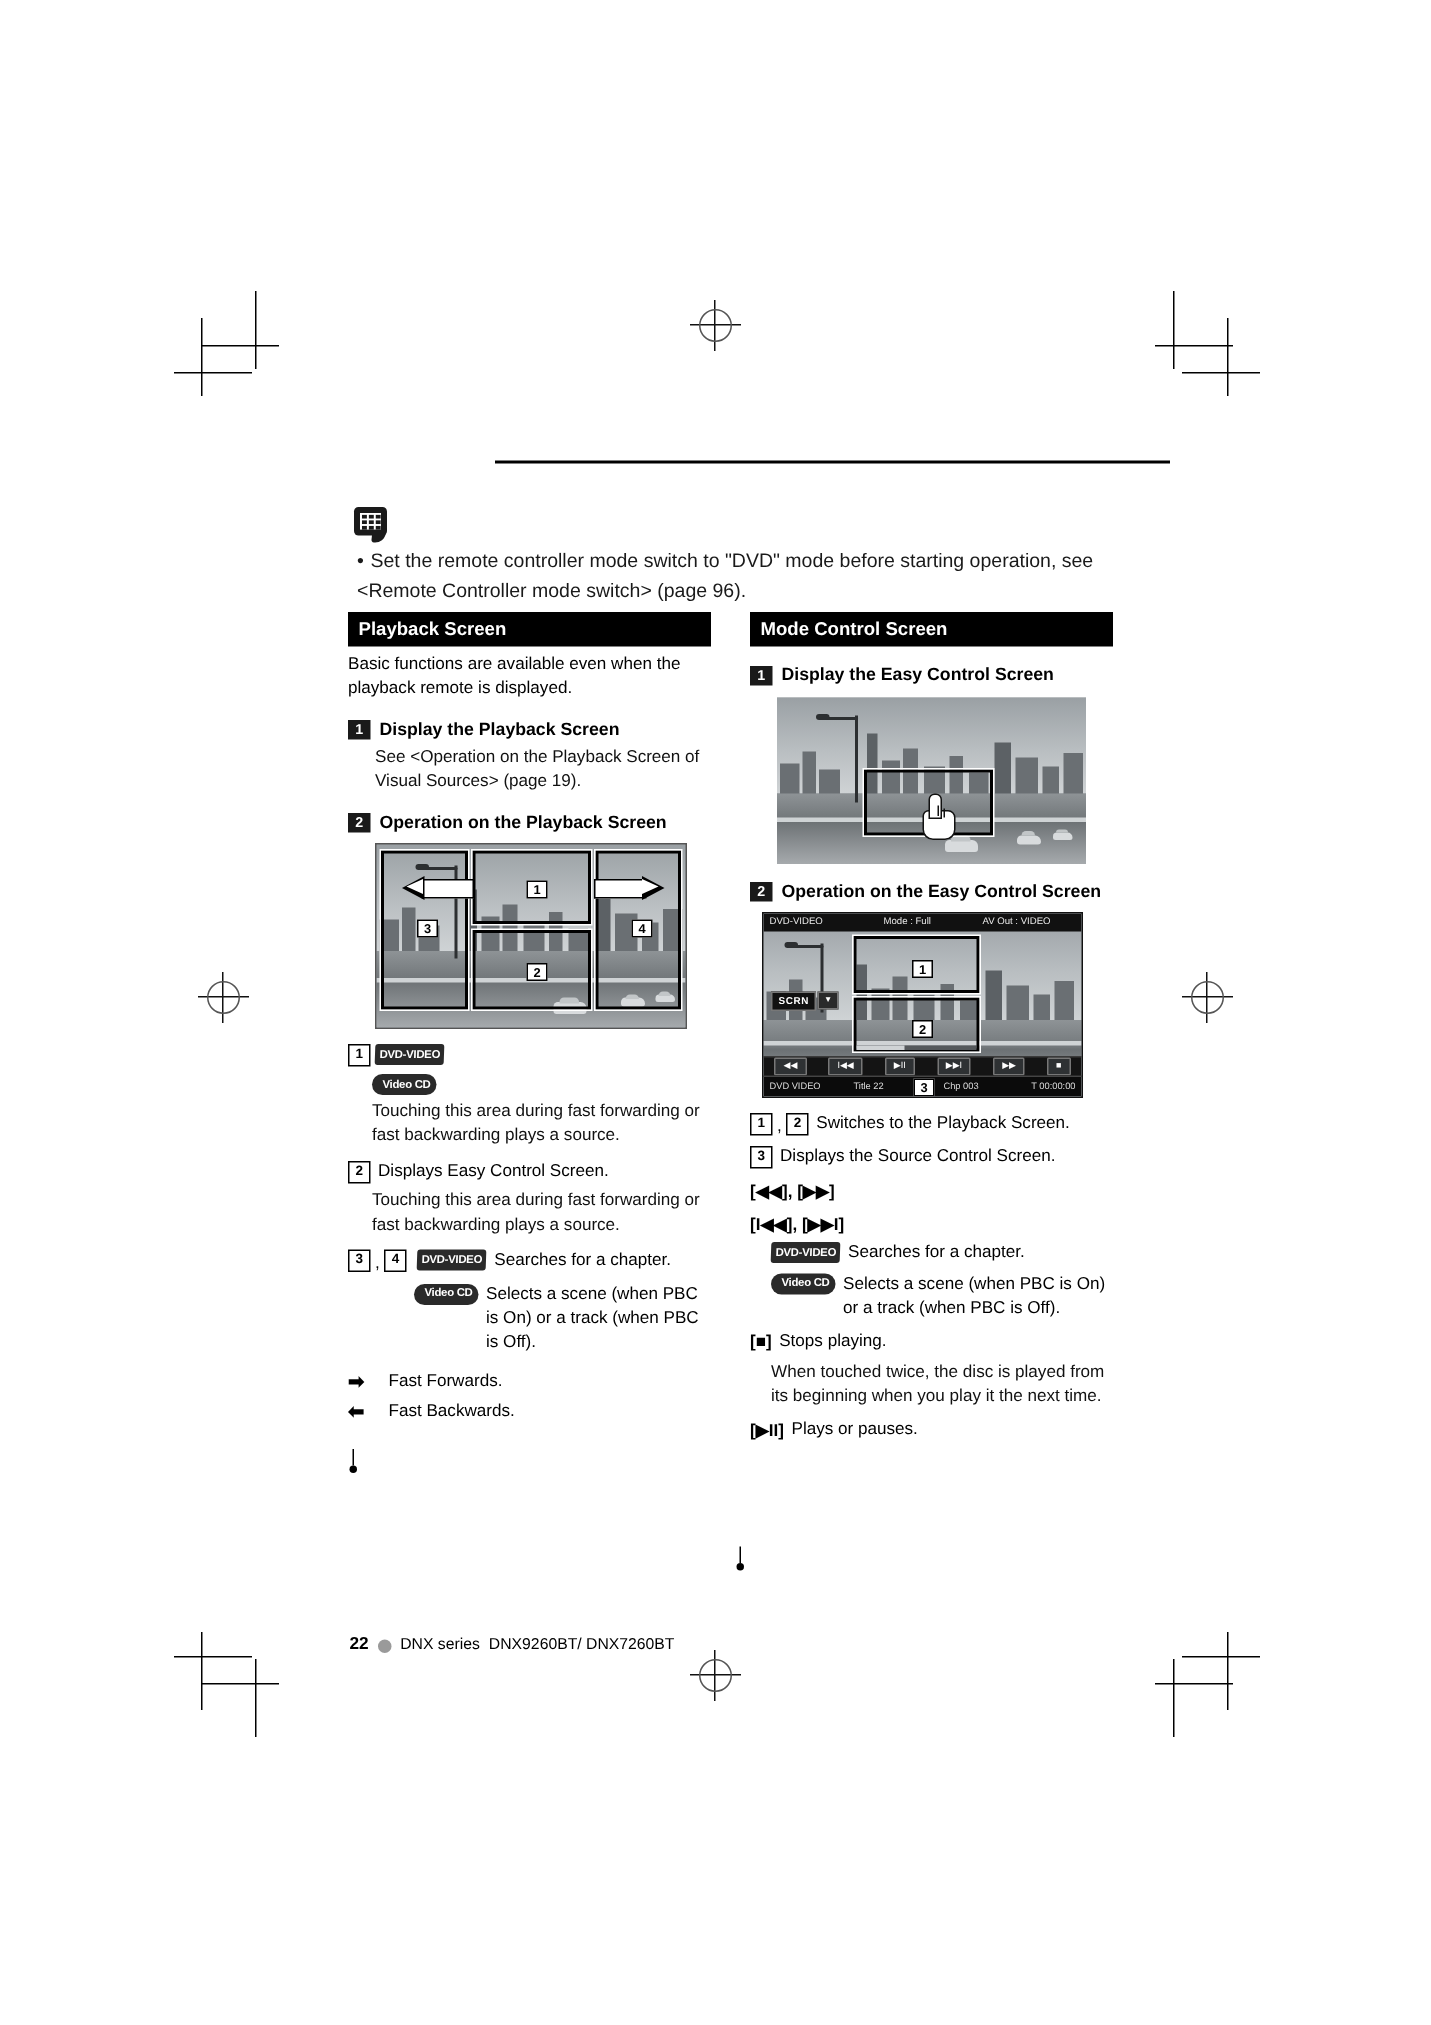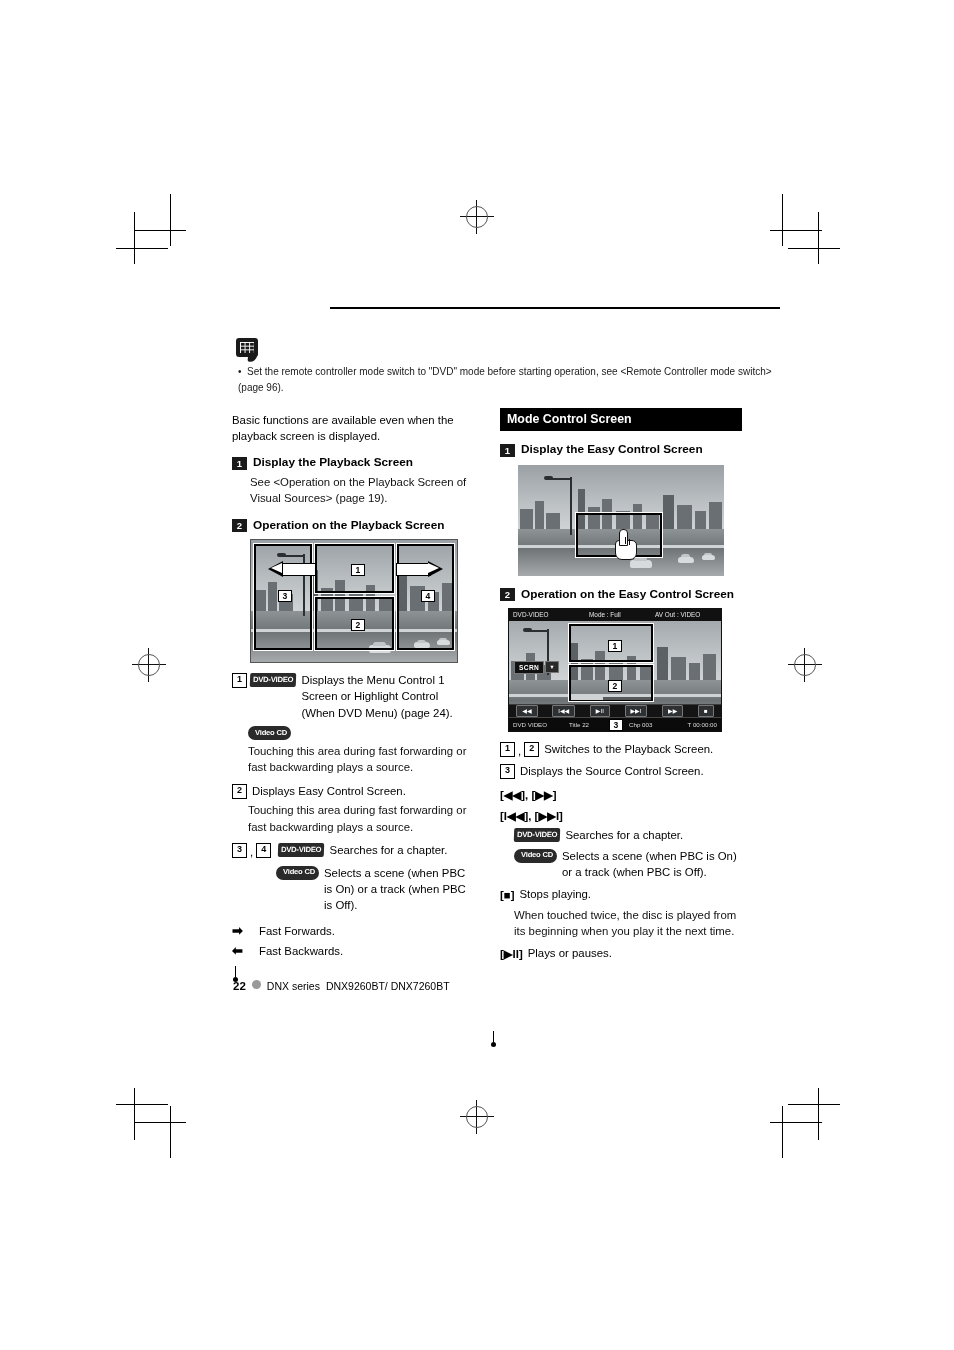--- a/index.html
+++ b/index.html
@@ -32,21 +32,21 @@
   
   .note-icon{position:absolute;left:236px;top:338px;width:26px;height:26px;}
   .note-icon .bub{position:absolute;left:0;top:0;width:22px;height:19px;
                   background:#1a1a1a;border-radius:3px;}
   .note-icon .tail{position:absolute;left:12px;top:14px;width:9px;height:10px;
                    background:#1a1a1a;border-radius:0 0 8px 2px;transform:rotate(6deg);}
   .note-icon .grid{position:absolute;left:4px;top:4px;width:14px;height:11px;
                    background:
                      linear-gradient(to right,#fff 1px,transparent 1px) 0 0/4.6px 100%,
                      linear-gradient(to bottom,#fff 1px,transparent 1px) 0 0/100% 3.7px;}
-  .note-text{position:absolute;left:238px;top:364px;width:545px;font-size:10px;
+  .note-text{position:absolute;left:238px;top:364px;width:545px;font-size:13px;
              line-height:1.55;color:#1a1a1a;}
   .note-text .b{display:inline-block;width:9px;}
 
   
   .cols{position:absolute;left:232px;top:408px;width:550px;}
   .col{position:absolute;top:0;width:242px;}
   .col-left{left:0;}
   .col-right{left:268px;}
 
   .sec-head{background:#000;color:#fff;font-size:12.4px;font-weight:bold;
@@ -135,21 +135,21 @@
   .disc-vcd{background:#2a2a2a;font-size:7.6px;letter-spacing:-0.2px;
             padding:1.5px 4px 1.5px 7px;border-radius:8px;}
 
   
   .key{font-weight:bold;font-size:11.4px;white-space:nowrap;}
 
   .arrow-bullet{display:inline-block;font-size:13px;line-height:1;font-weight:bold;
                 width:16px;}
 
   
-  .footer{position:absolute;left:233px;top:980px;display:flex;align-items:flex-start;
+  .footer{position:absolute;left:233px;top:1090px;display:flex;align-items:flex-end;
           gap:6px;font-size:10.5px;}
   .footer .pg{font-weight:bold;font-size:11.5px;}
   .footer .dot{width:9px;height:9px;border-radius:50%;background:#9a9a9a;display:inline-block;}
 </style>
 </head>
 <body>
 
 <div class="page">
 
   <div class="cropmark" style="left:170px;top:194px;width:1px;height:52px;"></div>
@@ -207,21 +207,22 @@
       <div class="tail"></div>
       <div class="grid"></div>
   </div>
   <div class="note-text">
     <span class="b">•</span><span>Set the remote controller mode switch to "DVD" mode before starting operation, see &lt;Remote Controller mode switch&gt; (page 96).</span>
   </div>
 
   <div class="cols">
 
     <div class="col col-left">
-      <div class="sec-intro">Basic functions are available even when the playback screen is displayed.</div>
+      <div class="sec-head">Playback Screen</div>
+      <div class="sec-intro">Basic functions are available even when the playback remote is displayed.</div>
 
       <div class="step">
         <span class="badge">1</span>
         <span class="step-title">Display the Playback Screen</span>
       </div>
       <div class="step-body">See &lt;Operation on the Playback Screen of Visual Sources&gt; (page 19).</div>
 
       <div class="step">
         <span class="badge">2</span>
         <span class="step-title">Operation on the Playback Screen</span>
@@ -288,21 +289,20 @@
                       border-left:11px solid #fff;"></div>
         </div>
       </div>
 
       <div class="dl">
         <div class="dl-row">
           <span class="dl-key">
             <span class="badge-o">1</span>
             <span class="disc disc-dvd">DVD-VIDEO</span>
           </span>
-          <span class="dl-val">Displays the Menu Control 1 Screen or Highlight Control (When DVD Menu) (page 24).</span>
         </div>
         <div class="dl-row" style="margin-left:16px;">
           <span class="dl-key">
             <span class="disc disc-vcd">Video CD</span>
           </span>
         </div>
         <div class="step-body" style="margin-left:16px;">Touching this area during fast forwarding or fast backwarding plays a source.</div>
 
         <div class="dl-row" style="margin-top:7px;">
           <span class="dl-key">

